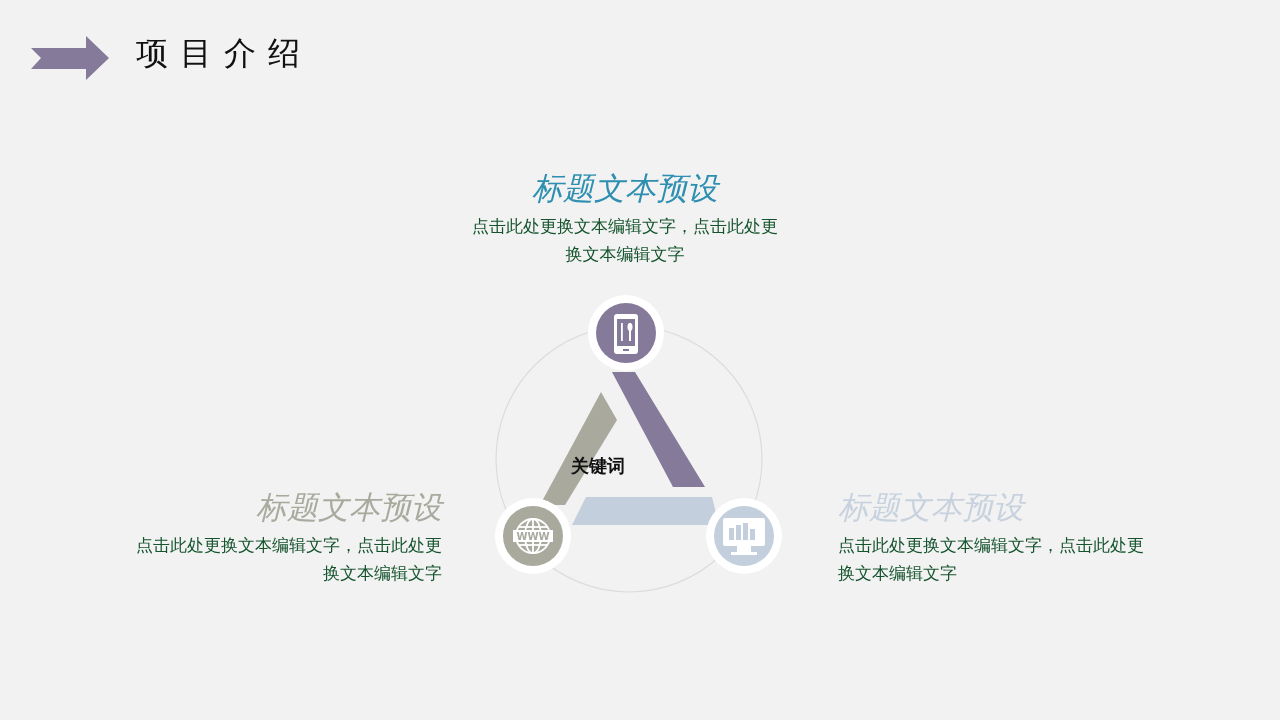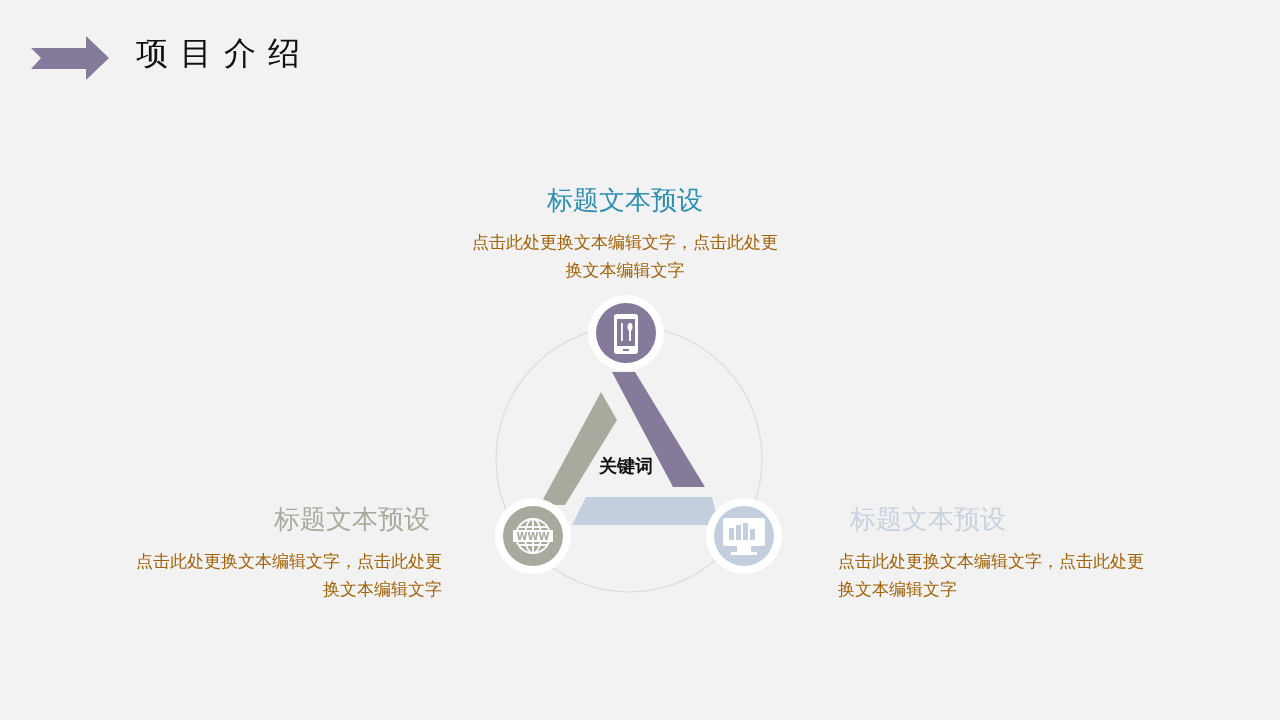--- a/index.html
+++ b/index.html
@@ -10,31 +10,31 @@
       position:relative;
     }
     .header-arrow { position:absolute; left:31px; top:36px; width:78px; height:44px; }
     .page-title {
       position:absolute; left:136px; top:32px;
       font-size:32px; letter-spacing:12px; color:#111;
       font-family:"DejaVu Sans","Liberation Sans",sans-serif;
       font-weight:300;
     }
     .block { position:absolute; }
-    .block-title { font-size:26px; margin:12px; line-height:32px; }
-    .block-body { font-size:17px; color:#a16207; line-height:28px; margin-top:8px; }
+    .block-title { font-size:31px; margin:0; line-height:32px;font-style:italic; }
+    .block-body { font-size:17px; color:#14532d; line-height:28px; margin-top:8px; }
     .block-top { left:440px; top:172px; width:370px; text-align:center; }
     .block-top .block-title { color:#2e8fb0; }
     .block-left { left:96px; top:491px; width:346px; text-align:right; }
     .block-left .block-title { color:#a9aa9d; }
     .block-right { left:838px; top:491px; width:346px; text-align:left; }
     .block-right .block-title { color:#c8d2de; }
     .diagram { position:absolute; left:0; top:0; width:1280px; height:720px; }
     .keyword {
-      position:absolute; left:586px; top:454px; width:80px; text-align:center;
+      position:absolute; left:558px; top:454px; width:80px; text-align:center;
       font-size:18px; font-weight:bold; color:#111;
     }
   </style>
 </head>
 <body>
 
 <svg class="header-arrow" viewBox="0 0 78 44">
   <polygon points="0,12 55,12 55,0 78,22 55,44 55,33 0,33 10,22" fill="#857a9a"></polygon>
 </svg>
 <div class="page-title">项目介绍</div>

